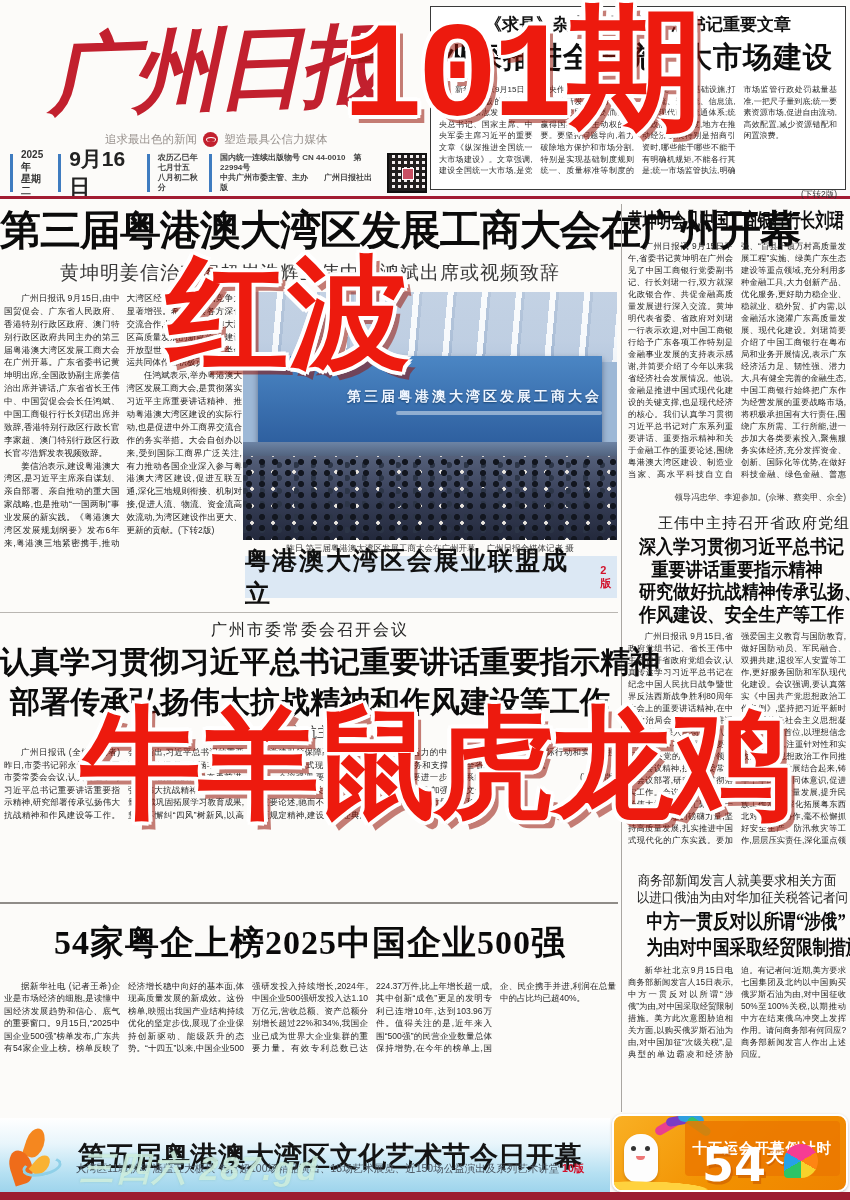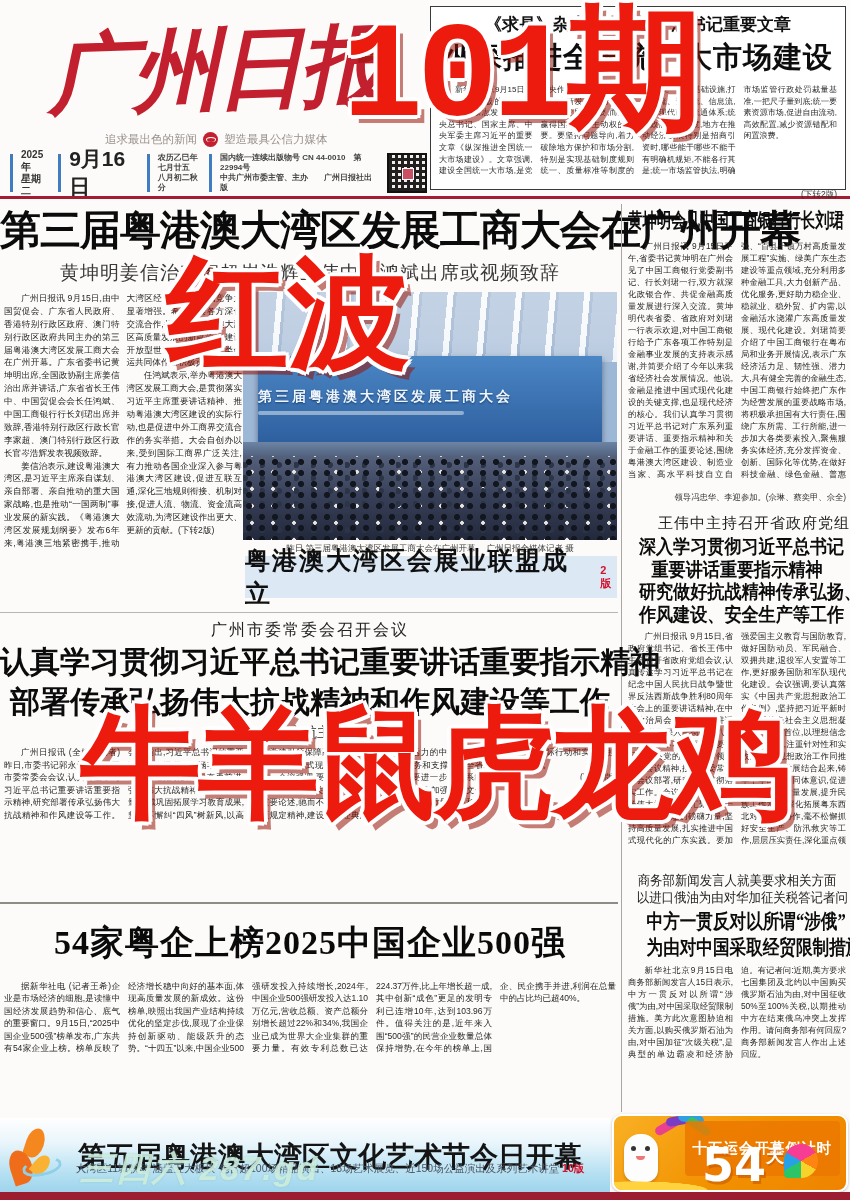--- a/index.html
+++ b/index.html
@@ -49,21 +49,21 @@
     letter-spacing:-1px; color:#0b0b0b; font-family:"Liberation Serif", serif; white-space:nowrap;}
   .main-sub { left:0; top:260px; width:620px; text-align:center; font-size:19px; color:#3a3a3a; letter-spacing:1px;}
   .main-cols { left:4px; top:292px; width:238px; height:310px; column-count:2; column-gap:7px;
     font-size:8.6px; line-height:1.5; text-align:justify; color:#242424; overflow:hidden;}
   .main-cols p{ text-indent:2em;}
   .photo { left:243px; top:292px; width:374px; height:248px; overflow:hidden;
     background:linear-gradient(180deg,#d9e5f0 0%, #c3d5e7 20%, #9db8d6 28%); }
   .photo .ceiling { position:absolute; left:0; top:0; width:100%; height:70px;
     background:repeating-linear-gradient(95deg, rgba(255,255,255,.85) 0 6px, rgba(150,170,200,.5) 6px 9px, rgba(190,205,225,.8) 9px 34px);}
   .photo .screen { position:absolute; left:4%; top:64px; width:92%; height:90px;
-    background:linear-gradient(180deg,#4b86c4,#2d5e9e); display:flex; flex-direction:column; align-items:flex-start; justify-content:center; gap:5px;
+    background:linear-gradient(180deg,#4b86c4,#2d5e9e); display:flex; flex-direction:column; align-items:flex-end; justify-content:center; gap:5px;
     box-shadow:0 3px 6px rgba(0,0,30,.4);}
   .stage-text { color:#eef5ff; font-size:14px; font-weight:bold; letter-spacing:3px; text-shadow:0 1px 2px #16406e; white-space:nowrap;}
   .stage-bar { width:60%; height:4px; background:rgba(255,255,255,.45); border-radius:2px;}
   .photo .stagefloor{ position:absolute; left:0; top:150px; width:100%; height:18px; background:linear-gradient(180deg,#6d84a5,#4a5a74);}
   .photo .crowd { position:absolute; left:0; top:164px; width:100%; height:84px;
     background:
       radial-gradient(circle 3px at 6px 6px, #12161f 96%, transparent) 0 0/13px 11px repeat,
       radial-gradient(circle 3px at 2px 9px, #2c3547 96%, transparent) 0 0/17px 13px repeat,
       radial-gradient(circle 2px at 9px 3px, #e8e4de 96%, transparent) 0 70%/21px 17px repeat,
       linear-gradient(180deg,#55607a 0%, #39415a 45%, #23293c 100%);}

